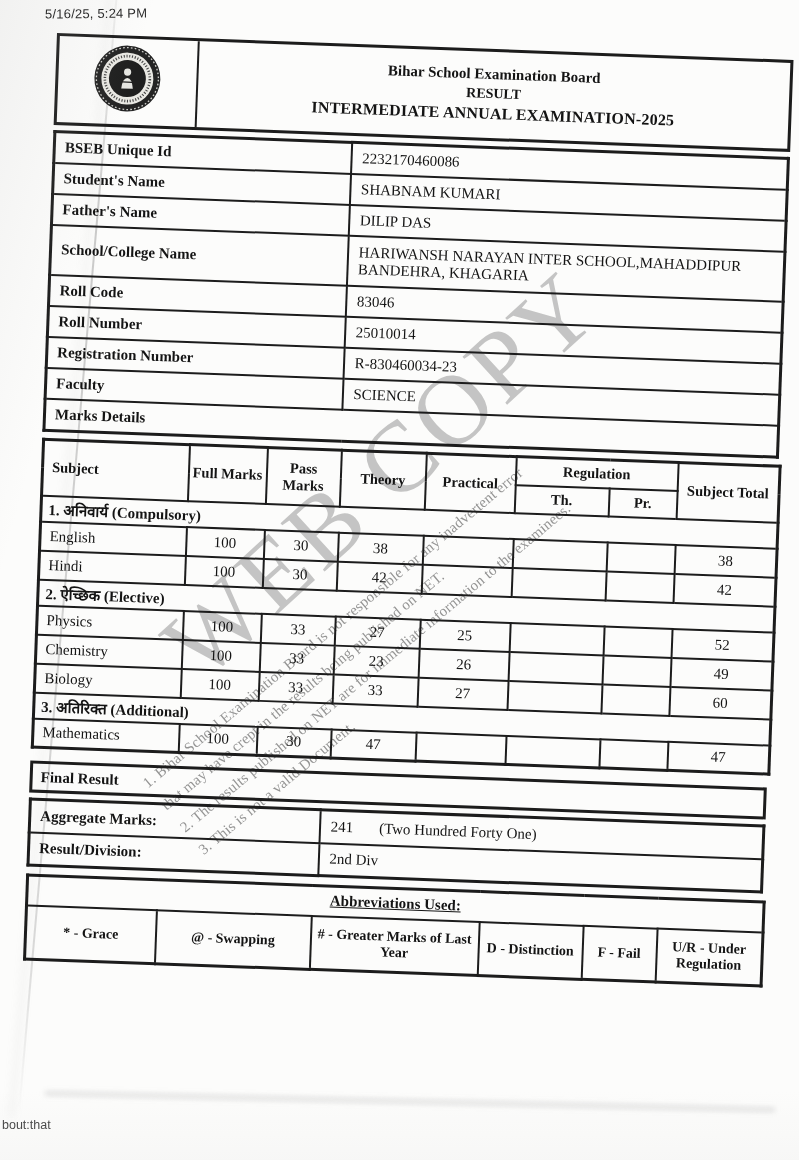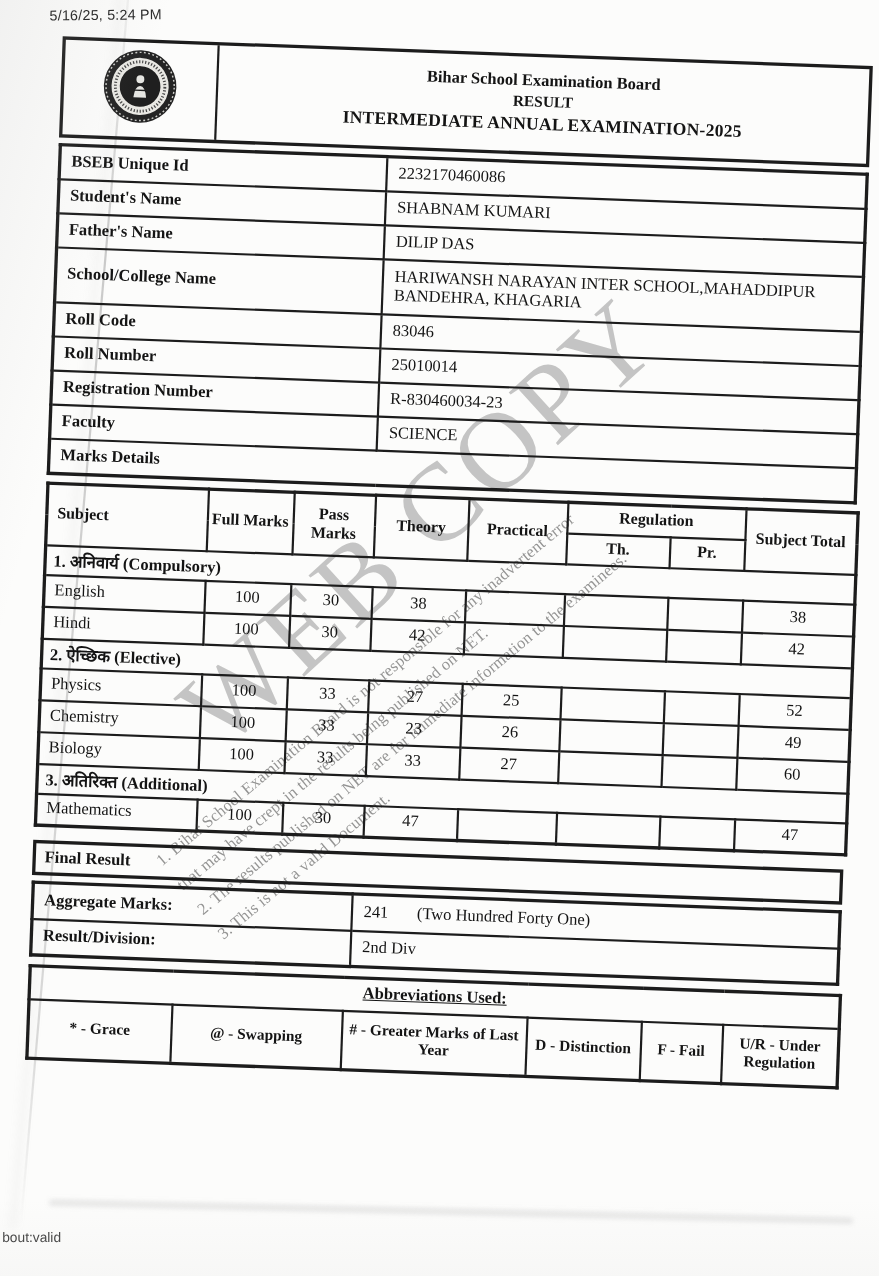--- a/index.html
+++ b/index.html
@@ -342,16 +342,16 @@
         <td># - Greater Marks of Last Year</td>
         <td>D - Distinction</td>
         <td>F - Fail</td>
         <td>U/R - Under Regulation</td>
       </tr>
     </tbody>
       </table>
 
   </div>
 
-  <div class="footer-url">bout:valid</div>
+  <div class="footer-url">bout:that</div>
 
   <div class="paper-texture"></div>
 </div>
 
 </body></html>

